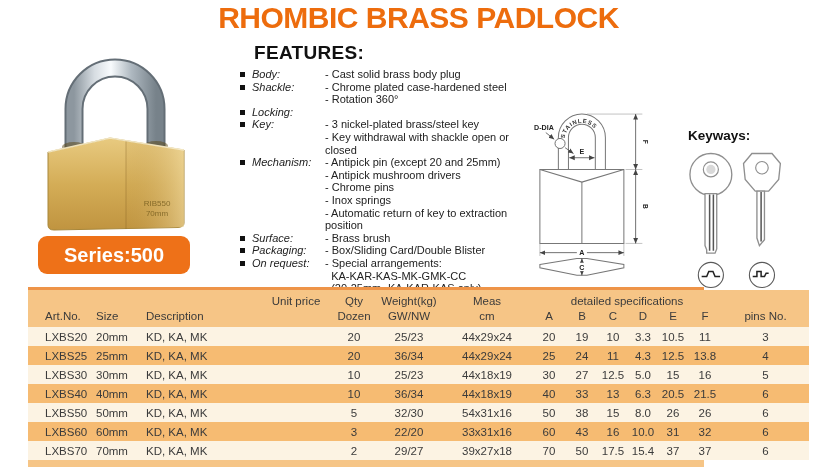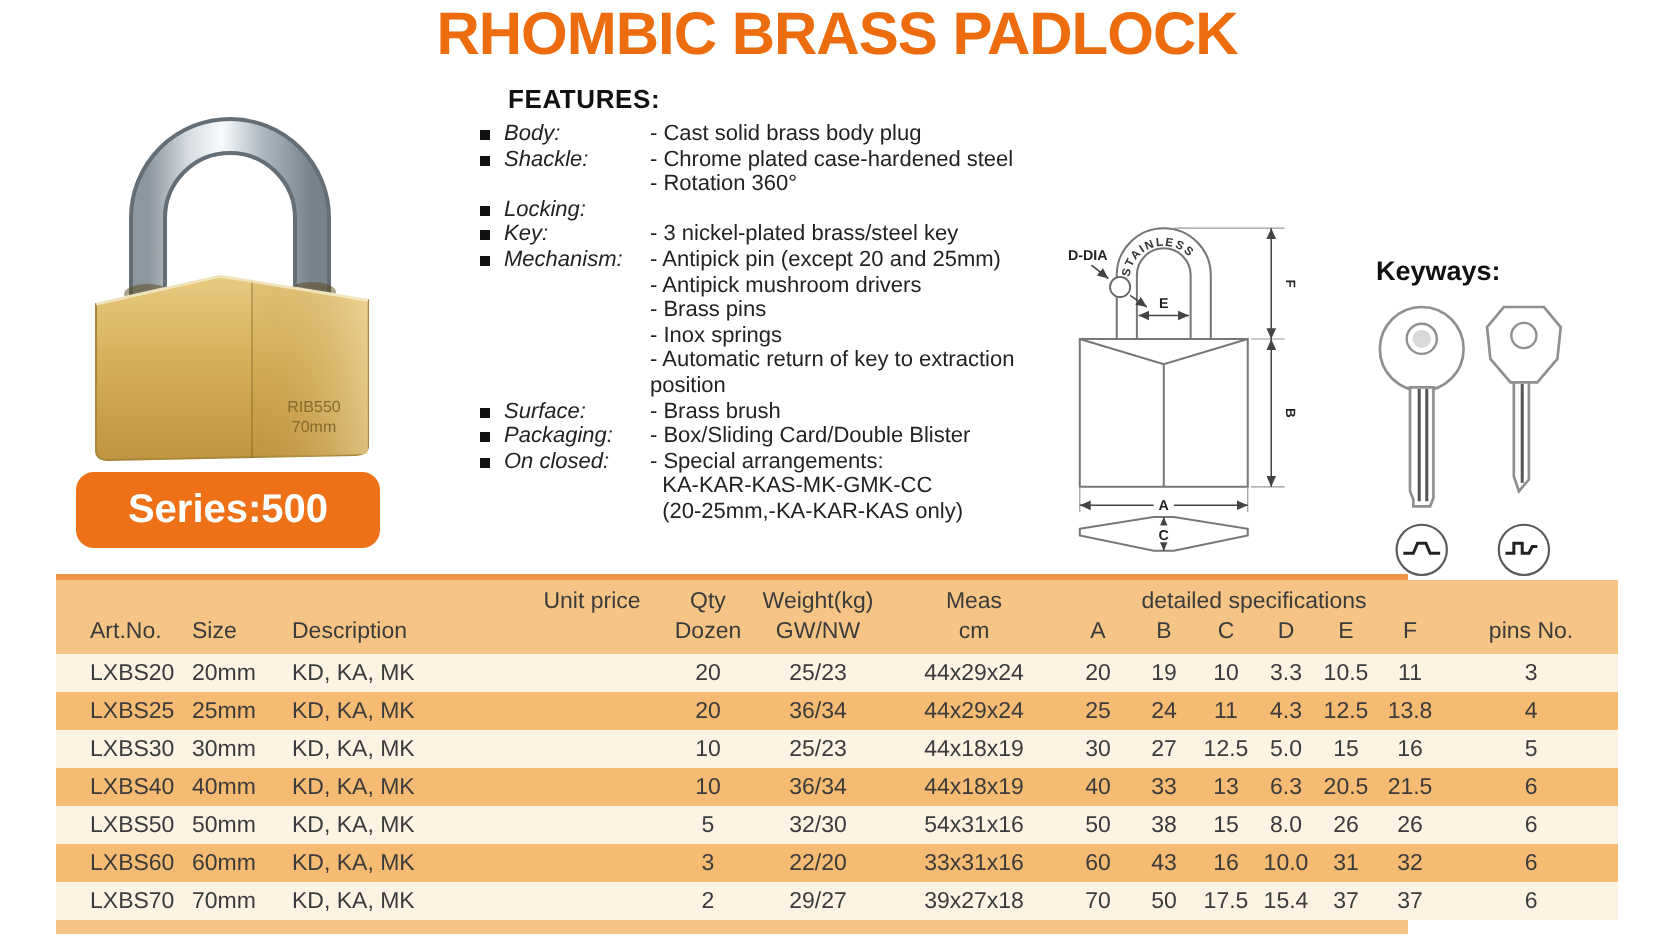--- a/index.html
+++ b/index.html
@@ -10,21 +10,21 @@
   body{margin:0;background:#888;}
   .page{position:relative;width:837px;height:470px;background:#fff;overflow:hidden;
         font-family:"Liberation Sans",sans-serif;color:#222;margin:0 auto;}
   .title{position:absolute;top:1px;left:0;width:100%;margin:0;text-align:center;
          font-size:30px;font-weight:700;letter-spacing:-.5px;color:var(--accent);}
   .photo{position:absolute;left:8px;top:26px;width:215px;height:205px;}
   .series{position:absolute;left:38px;top:236px;width:152px;height:38px;background:var(--badge);
           color:#fff;font-weight:700;font-size:20px;border-radius:9px;
           display:flex;align-items:center;justify-content:center;}
   .features{position:absolute;left:237px;top:42px;width:300px;}
-  .features h2{font-size:13px;font-weight:700;color:#111;margin:0 0 4px 17px;letter-spacing:.3px;}
+  .features h2{font-size:19px;font-weight:700;color:#111;margin:0 0 4px 17px;letter-spacing:.3px;}
   .feat-item{display:flex;font-size:11px;line-height:12.6px;color:#222;}
   .bullet{flex:none;width:5px;height:5px;background:#111;margin:4px 7px 0 3px;}
   .feat-label{flex:none;width:73px;font-weight:400;font-style:italic;}
   .feat-lines{flex:1;}
   .feat-line{white-space:pre-wrap;}
   .diagram{position:absolute;left:533px;top:104px;}
   .keyways{position:absolute;left:688px;top:128px;width:130px;}
   .keyways h3{margin:0;font-size:13.5px;font-weight:700;color:#111;}
   .keyways svg{display:block;margin:8px 0 0 -2px;}
   .table-wrap{position:absolute;left:28px;top:287px;width:676px;
@@ -108,50 +108,51 @@
         </div>
         <div class="feat-item">
           <span class="bullet"></span>
           <span class="feat-label">Locking:</span>
         </div>
         <div class="feat-item">
           <span class="bullet"></span>
           <span class="feat-label">Key:</span>
           <div class="feat-lines">
             <div class="feat-line">- 3 nickel-plated brass/steel key</div>
+            <div class="feat-line">- Key withdrawal with shackle open or closed</div>
           </div>
         </div>
         <div class="feat-item">
           <span class="bullet"></span>
           <span class="feat-label">Mechanism:</span>
           <div class="feat-lines">
             <div class="feat-line">- Antipick pin (except 20 and 25mm)</div>
             <div class="feat-line">- Antipick mushroom drivers</div>
-            <div class="feat-line">- Brass pins</div>
+            <div class="feat-line">- Chrome pins</div>
             <div class="feat-line">- Inox springs</div>
             <div class="feat-line">- Automatic return of key to extraction position</div>
           </div>
         </div>
         <div class="feat-item">
           <span class="bullet"></span>
           <span class="feat-label">Surface:</span>
           <div class="feat-lines">
             <div class="feat-line">- Brass brush</div>
           </div>
         </div>
         <div class="feat-item">
           <span class="bullet"></span>
           <span class="feat-label">Packaging:</span>
           <div class="feat-lines">
             <div class="feat-line">- Box/Sliding Card/Double Blister</div>
           </div>
         </div>
         <div class="feat-item">
           <span class="bullet"></span>
-          <span class="feat-label">On closed:</span>
+          <span class="feat-label">On request:</span>
           <div class="feat-lines">
             <div class="feat-line">- Special arrangements:</div>
             <div class="feat-line">  KA-KAR-KAS-MK-GMK-CC</div>
             <div class="feat-line">  (20-25mm,-KA-KAR-KAS only)</div>
           </div>
         </div>
       </div>
   </section>
 
   <div class="diagram">

